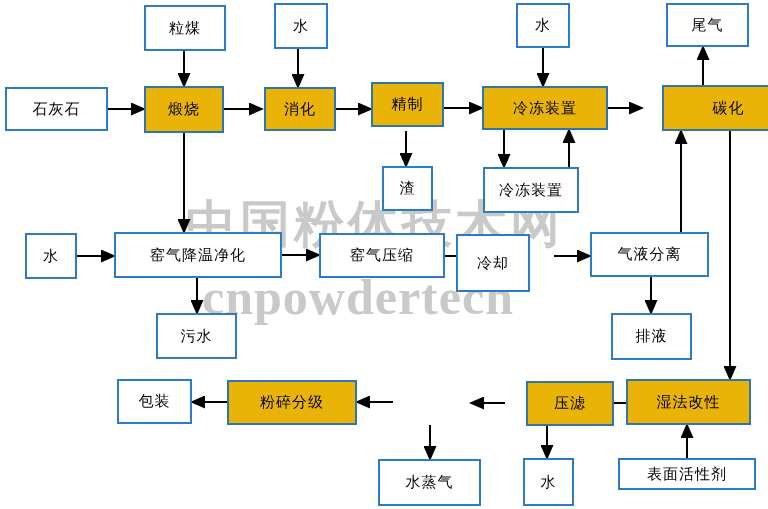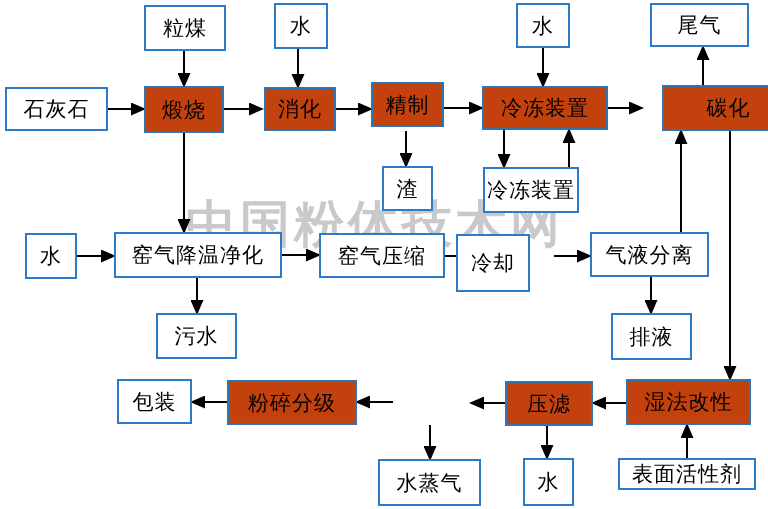--- a/index.html
+++ b/index.html
@@ -4,37 +4,38 @@
 <style>
   html,body { margin:0; padding:0; background:#ffffff; }
   #canvas {
     position:relative; width:768px; height:509px; background:#ffffff;
     font-family:"DejaVu Serif","Liberation Serif",serif; overflow:hidden;
   }
   .node {
     position:absolute; box-sizing:border-box;
     border:2px solid #2b7bc9; background:#ffffff;
     display:flex; align-items:center; justify-content:center;
-    font-size:21px; color:#000; z-index:3; white-space:nowrap;
+    font-size:15px; color:#000; z-index:3; white-space:nowrap;
     letter-spacing:1px;
   }
-  .process { background:#c2410c; border-color:#2e75b6; }
+  .process { background:#eab308; border-color:#2e75b6; }
   .wm { position:absolute; z-index:1; color:#c9c9c9; font-weight:700;
         font-family:Liberation Serif, serif; line-height:1; }
   .wm-cn { left:186px; top:199px; font-size:50px; letter-spacing:4px; }
   .wm-en { left:202px; top:272px; font-size:50px; letter-spacing:1px; }
   #edges { position:absolute; left:0; top:0; z-index:2; pointer-events:none; }
   #edges line { stroke:#000; stroke-width:2; }
 </style>
 </head>
 <body>
 
 <div id="canvas">
 
   <div class="wm wm-cn">中国粉体技术网</div>
+  <div class="wm wm-en">cnpowdertech</div>
 
   <svg id="edges" width="768" height="509">
     <defs>
       <marker id="arr" markerUnits="userSpaceOnUse" markerWidth="15" markerHeight="13" refX="13" refY="6.5" orient="auto">
         <path d="M0,0 L15,6.5 L0,13 z" fill="#000"></path>
       </marker>
     </defs>
 
     <line x1="108" y1="109" x2="144" y2="109" marker-end="url(#arr)"></line>
     <line x1="224" y1="109" x2="262" y2="109" marker-end="url(#arr)"></line>
@@ -67,21 +68,21 @@
     <line x1="547" y1="426" x2="547" y2="458" marker-end="url(#arr)"></line>
     <line x1="505" y1="403" x2="471" y2="403" marker-end="url(#arr)"></line>
     <line x1="430" y1="425" x2="430" y2="459" marker-end="url(#arr)"></line>
     <line x1="393" y1="402" x2="357" y2="402" marker-end="url(#arr)"></line>
     <line x1="227" y1="402" x2="192" y2="402" marker-end="url(#arr)"></line>
   </svg>
 
   <div class="node" style="left:144px;top:5px;width:82px;height:46px">粒煤</div>
   <div class="node" style="left:274px;top:3px;width:54px;height:46px">水</div>
   <div class="node" style="left:516px;top:3px;width:54px;height:45px">水</div>
-  <div class="node" style="left:650px;top:3px;width:99px;height:44px">尾气</div>
+  <div class="node" style="left:666px;top:3px;width:83px;height:44px">尾气</div>
 
   <div class="node" style="left:5px;top:87px;width:103px;height:44px">石灰石</div>
   <div class="node process" style="left:144px;top:86px;width:80px;height:47px">煅烧</div>
   <div class="node process" style="left:264px;top:87px;width:72px;height:44px">消化</div>
   <div class="node process" style="left:371px;top:82px;width:73px;height:45px">精制</div>
   <div class="node process" style="left:482px;top:86px;width:126px;height:44px">冷冻装置</div>
   <div class="node process" style="left:662px;top:85px;width:133px;height:46px">碳化</div>
 
   <div class="node" style="left:382px;top:166px;width:51px;height:45px">渣</div>
   <div class="node" style="left:483px;top:167px;width:96px;height:46px">冷冻装置</div>
@@ -90,20 +91,20 @@
   <div class="node" style="left:114px;top:232px;width:168px;height:46px">窑气降温净化</div>
   <div class="node" style="left:319px;top:233px;width:126px;height:45px">窑气压缩</div>
   <div class="node" style="left:456px;top:234px;width:74px;height:58px">冷却</div>
   <div class="node" style="left:590px;top:232px;width:119px;height:45px">气液分离</div>
 
   <div class="node" style="left:156px;top:313px;width:81px;height:46px">污水</div>
   <div class="node" style="left:611px;top:313px;width:81px;height:47px">排液</div>
 
   <div class="node" style="left:117px;top:379px;width:75px;height:45px">包装</div>
   <div class="node process" style="left:227px;top:380px;width:130px;height:45px">粉碎分级</div>
-  <div class="node process" style="left:505px;top:381px;width:88px;height:45px">压滤</div>
+  <div class="node process" style="left:526px;top:381px;width:88px;height:45px">压滤</div>
   <div class="node process" style="left:626px;top:379px;width:125px;height:46px">湿法改性</div>
 
   <div class="node" style="left:378px;top:459px;width:103px;height:47px">水蒸气</div>
   <div class="node" style="left:523px;top:458px;width:51px;height:48px">水</div>
   <div class="node" style="left:618px;top:458px;width:138px;height:32px">表面活性剂</div>
 
 </div>
 
 </body></html>

